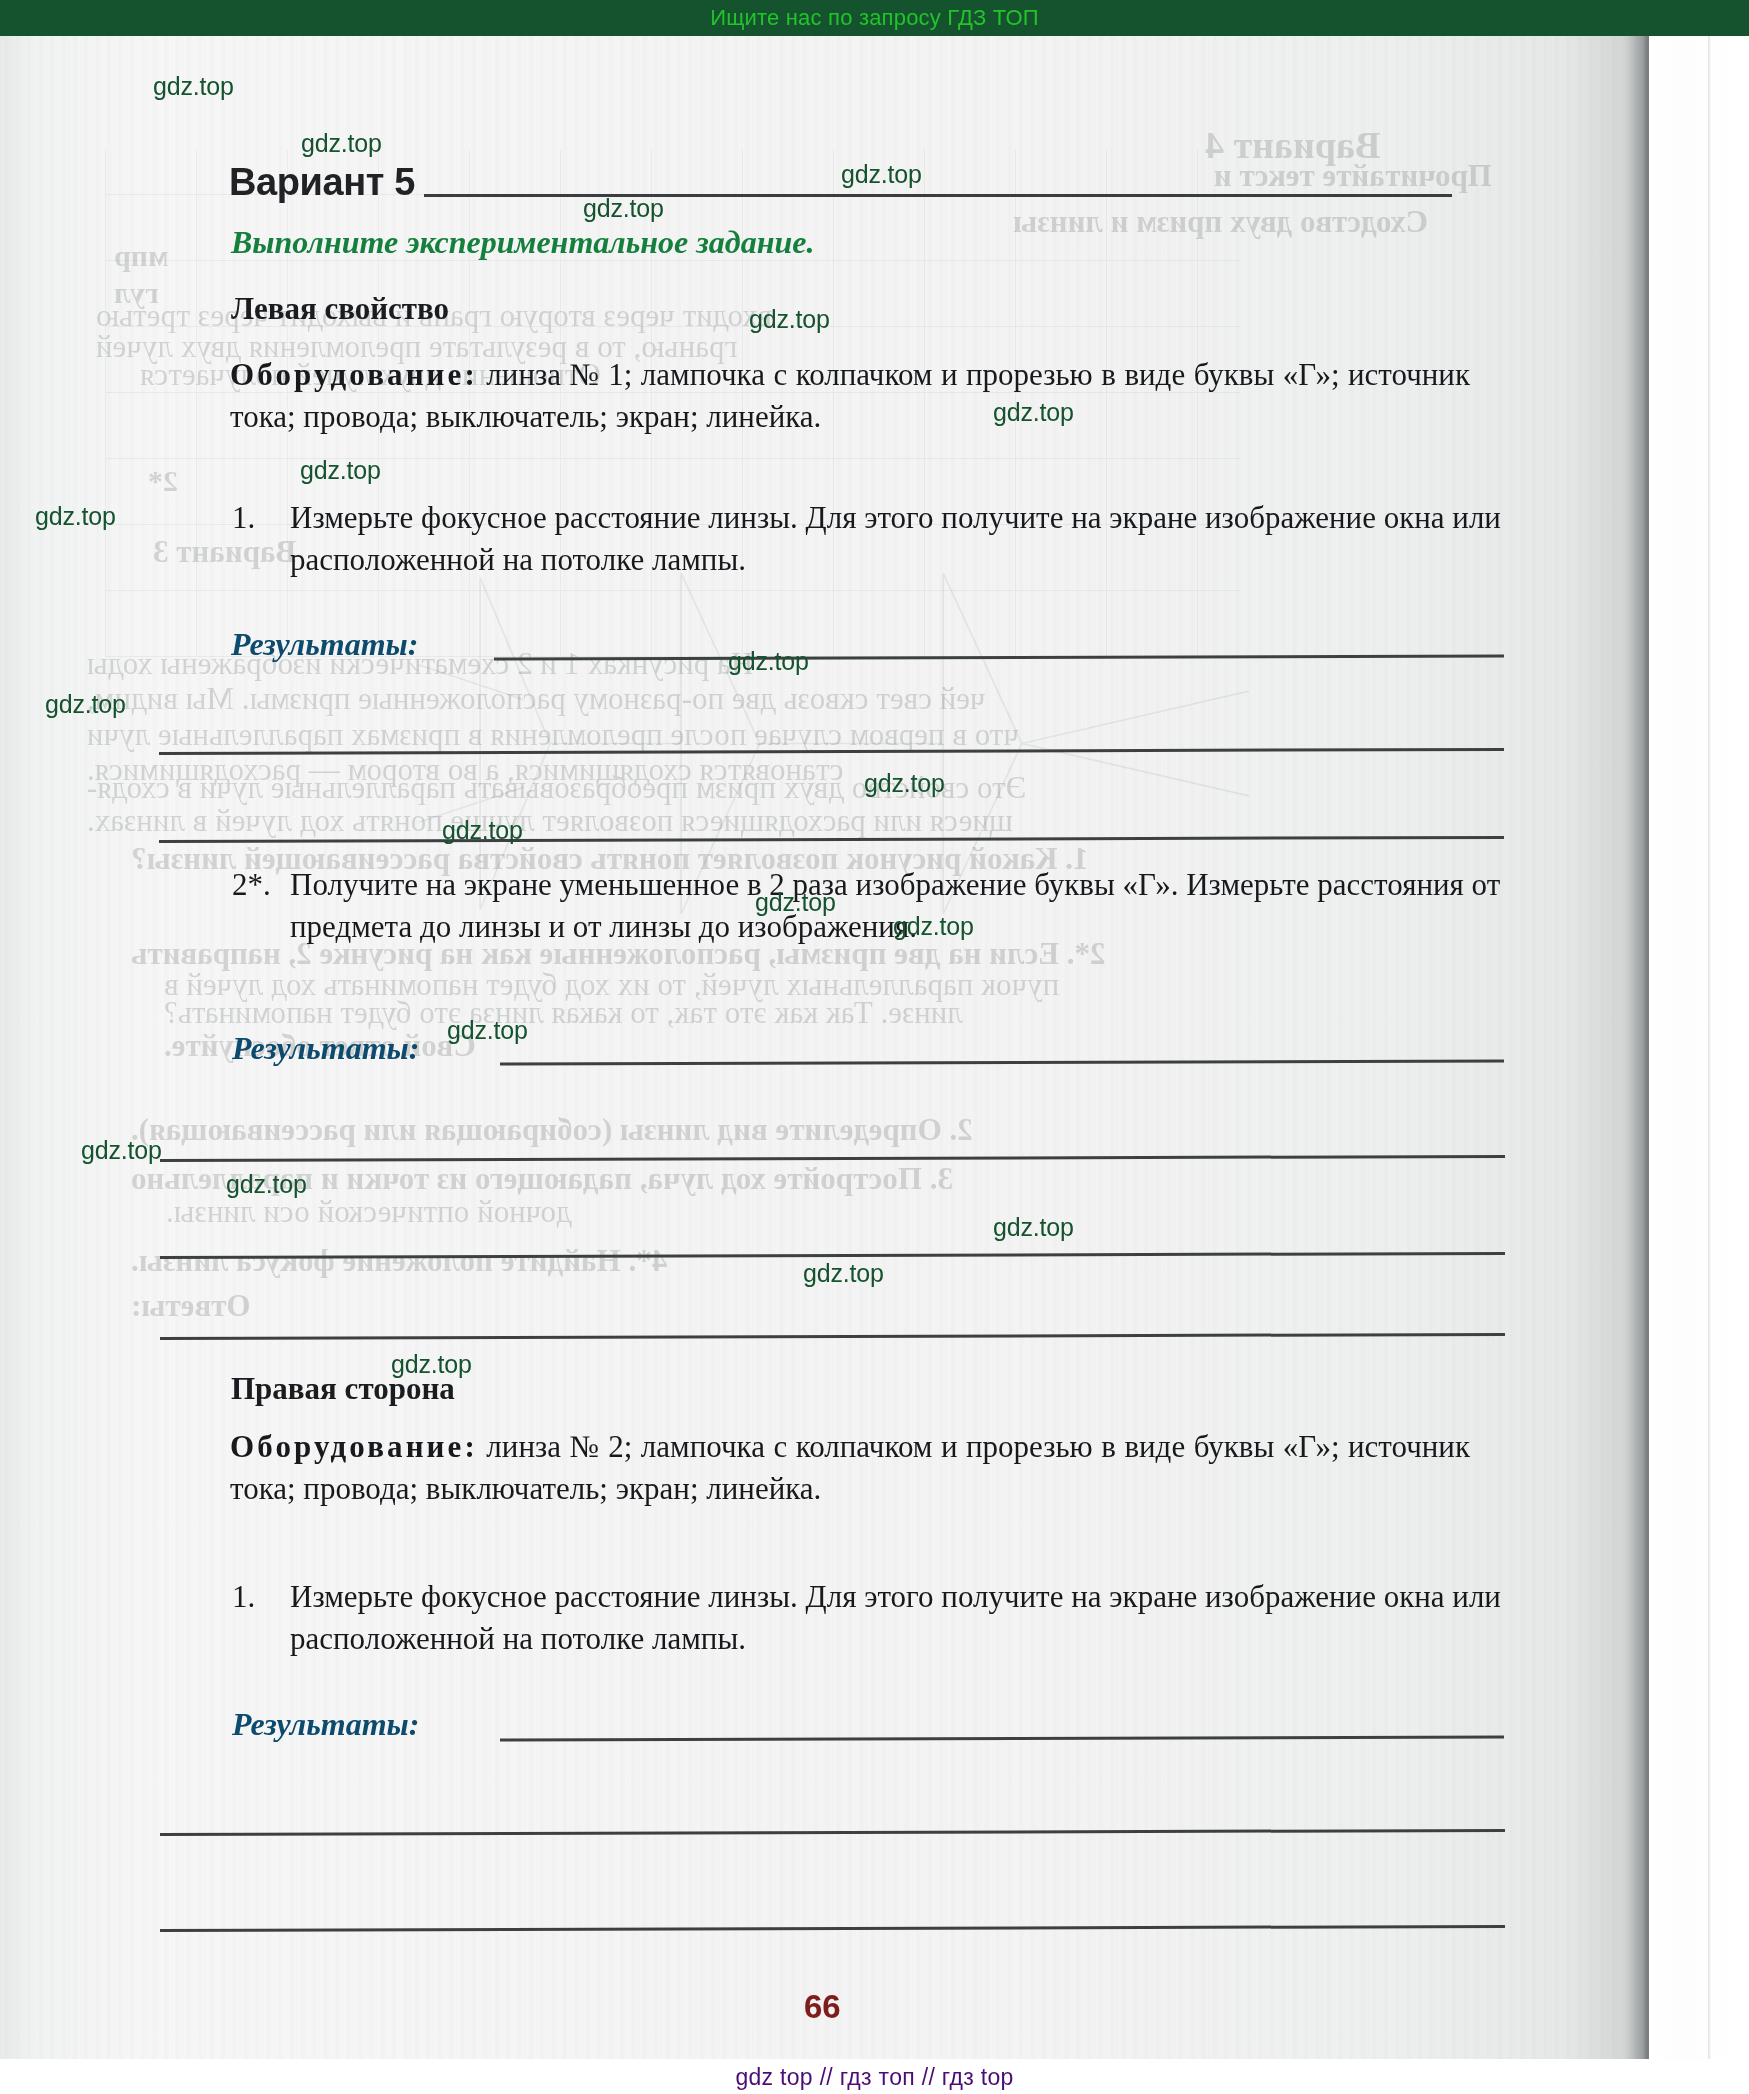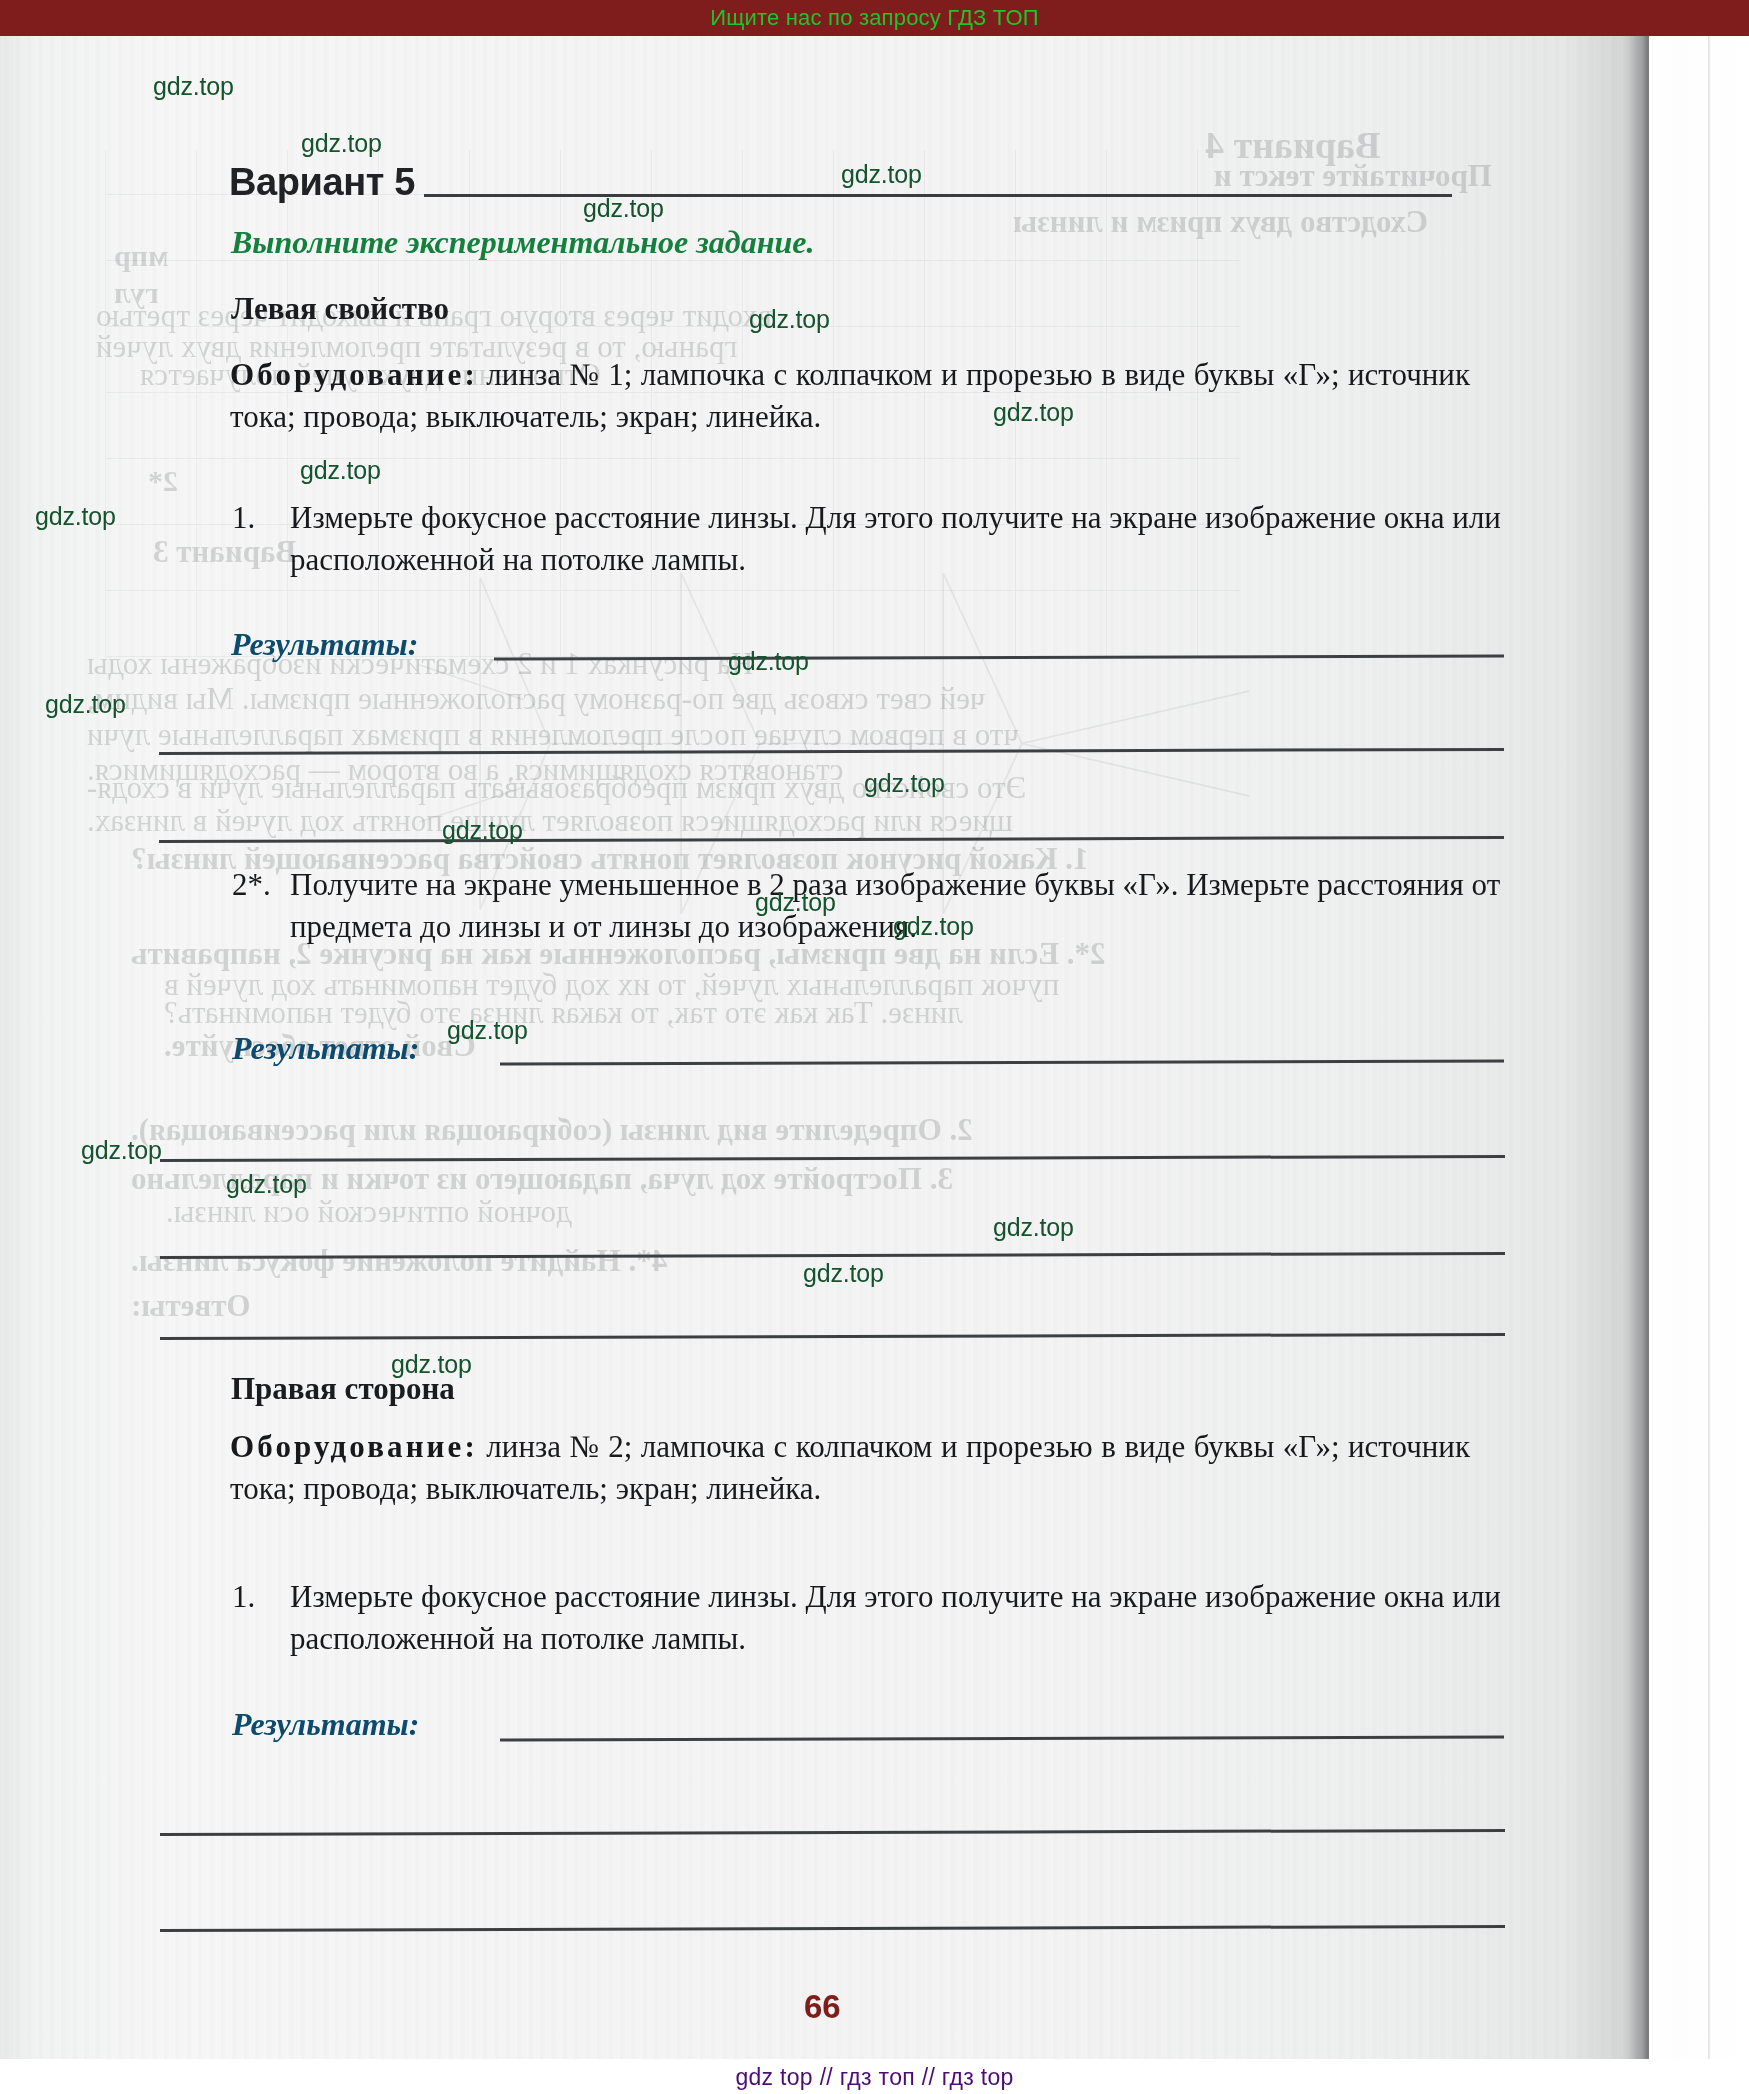--- a/index.html
+++ b/index.html
@@ -14,21 +14,21 @@
     font-family: "Liberation Serif", serif;
     overflow: hidden;
   }
 
   
   .top-banner {
     position: absolute;
     top: 0; left: 0;
     width: 1749px;
     height: 36px;
-    background: #7f1d1d;
+    background: #14532d;
     display: flex;
     align-items: center;
     justify-content: center;
     z-index: 30;
   }
   .top-banner .txt {
     font-family: "Liberation Sans", sans-serif;
     font-size: 22px;
     color: #22c32b;
     letter-spacing: 0.2px;

